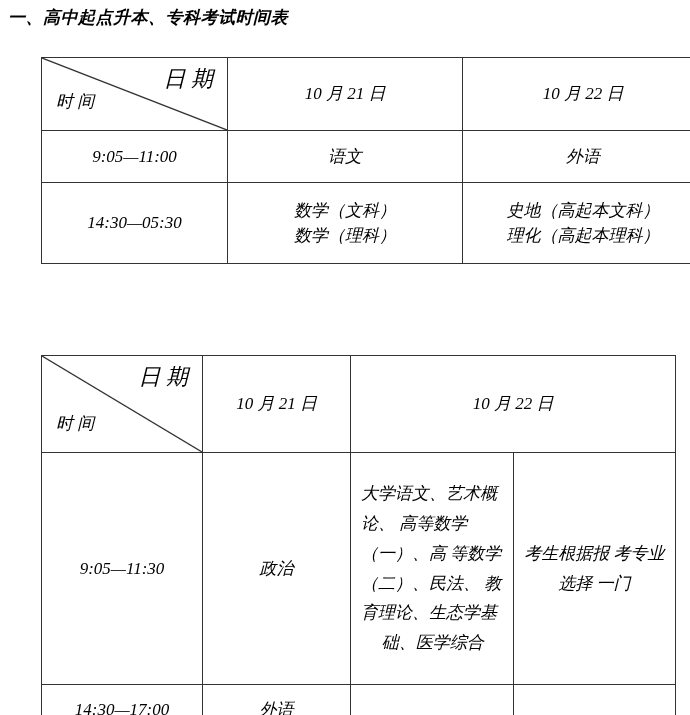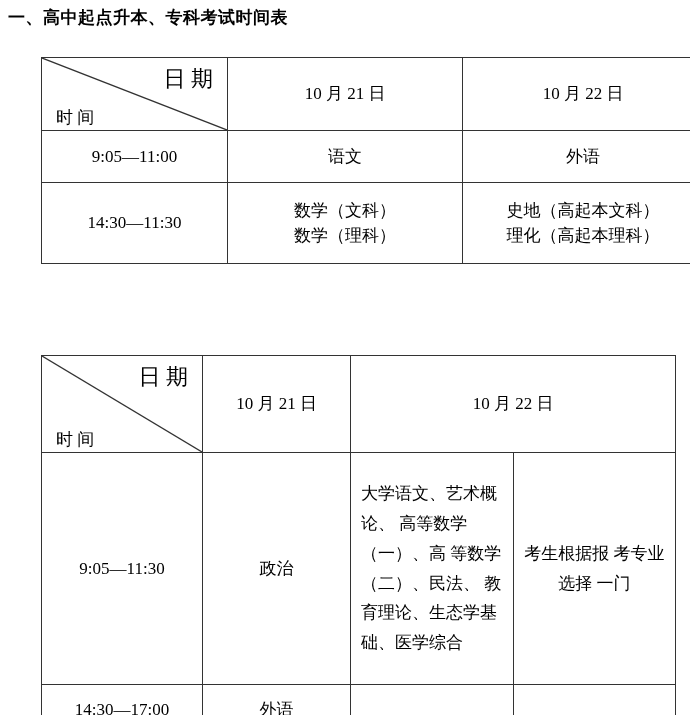--- a/index.html
+++ b/index.html
@@ -12,20 +12,21 @@
     background: #ffffff;
     font-family: "Liberation Serif", "DejaVu Serif", serif;
     color: #000000;
     position: relative;
     overflow: hidden;
   }
   .page {
     position: relative;
     width: 690px;
     height: 556px;
+    font-style: italic;
   }
   .section-title {
     font-family: "Liberation Sans", "DejaVu Sans", sans-serif;
     font-weight: bold;
     font-size: 17px;
     letter-spacing: 0.5px;
     color: #000;
   }
   #title-1 {
     position: absolute;
@@ -82,21 +83,21 @@
   }
   .diag .lbl-date {
     position: absolute;
     right: 14px;
     top: 4px;
     font-size: 22px;
   }
   .diag .lbl-time {
     position: absolute;
     left: 14px;
-    bottom: 0;
+    bottom: 16px;
     font-size: 17px;
   }
   .two-line span {
     display: block;
   }
 
   
   #table-2-wrap {
     position: absolute;
     left: 41px;
@@ -117,21 +118,21 @@
     line-height: 1.75;
     padding: 8px 8px 8px 10px;
     font-size: 17px;
   }
   #table-2 .note-cell {
     line-height: 1.75;
     font-size: 17px;
     padding: 8px 10px;
   }
   #table-2 .subject-cell .lastline {
-    text-align: left;
+    text-align: center;
     display: block;
   }
 </style>
 </head>
 <body>
 
 <div class="page">
 
   <div class="section-title" id="title-1">一、高中起点升本、专科考试时间表</div>
 
@@ -148,21 +149,21 @@
         </td>
         <td class="col-d1">10 月 21 日</td>
         <td class="col-d2">10 月 22 日</td>
       </tr>
       <tr class="r1">
         <td>9:05—11:00</td>
         <td>语文</td>
         <td>外语</td>
       </tr>
       <tr class="r2">
-        <td>14:30—11:30</td>
+        <td>14:30—05:30</td>
         <td class="two-line">
           <span>数学（文科）</span>
           <span>数学（理科）</span>
         </td>
         <td class="two-line">
           <span>史地（高起本文科）</span>
           <span>理化（高起本理科）</span>
         </td>
       </tr>
     </tbody>

